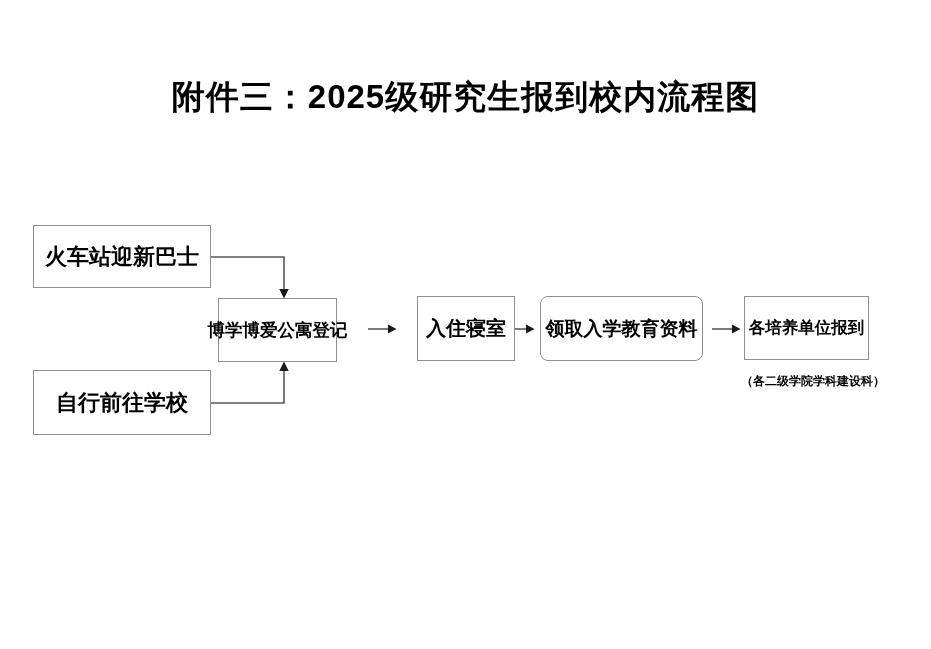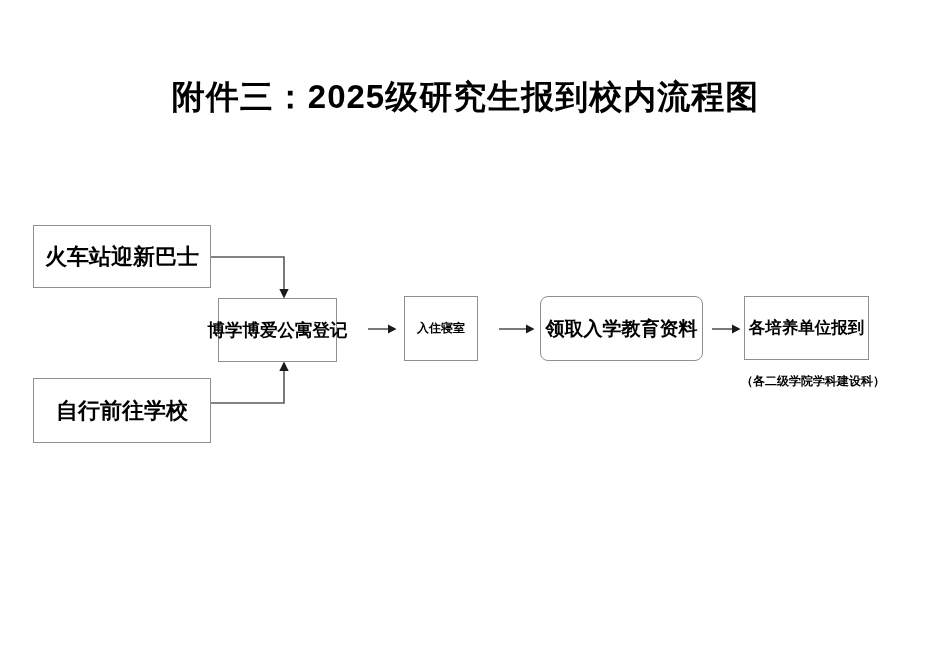--- a/index.html
+++ b/index.html
@@ -43,23 +43,23 @@
     display: flex;
     align-items: center;
     justify-content: center;
     text-align: center;
     font-family: "Liberation Serif", serif;
     font-weight: bold;
     color: #000000;
     white-space: nowrap;
   }
   #node-train-shuttle        { left: 33px;  top: 225px; width: 178px; height: 63px; font-size: 22px; }
-  #node-self-arrival         { left: 33px;  top: 370px; width: 178px; height: 65px; font-size: 22px; margin-top: 8px; }
+  #node-self-arrival         { left: 33px;  top: 370px; width: 178px; height: 65px; font-size: 22px; }
   #node-apartment-registration { left: 218px; top: 298px; width: 119px; height: 64px; font-size: 17.5px; }
-  #node-dorm-check-in        { left: 404px; top: 296px; width: 74px;  height: 65px; font-size: 12px; }
+  #node-dorm-check-in        { left: 417px; top: 296px; width: 98px;  height: 65px; font-size: 20px; }
   #node-education-materials  { left: 540px; top: 296px; width: 163px; height: 65px; font-size: 19px; border-radius: 8px; }
   #node-unit-report          { left: 744px; top: 296px; width: 125px; height: 64px; font-size: 16.5px; }
   .flow-note {
     position: absolute;
     font-family: "Liberation Sans", sans-serif;
     font-weight: 600;
     color: #000000;
     text-align: center;
     white-space: nowrap;
   }

